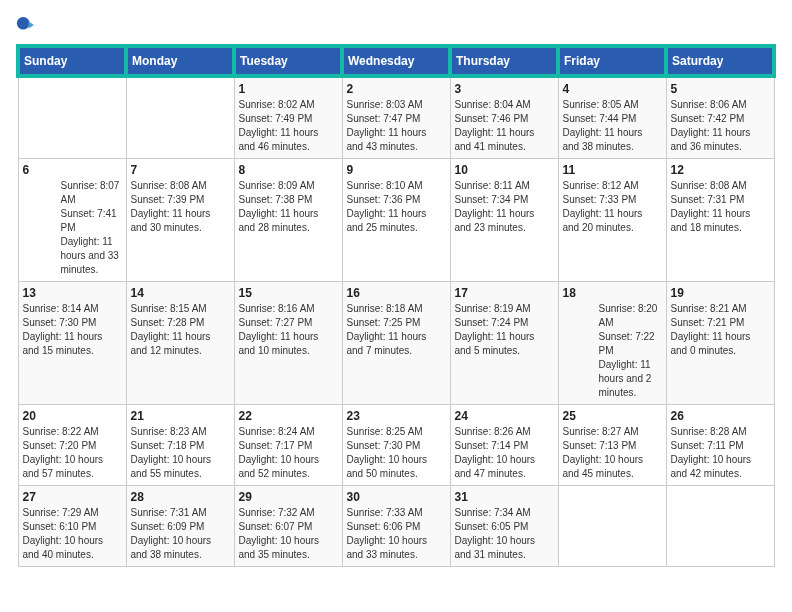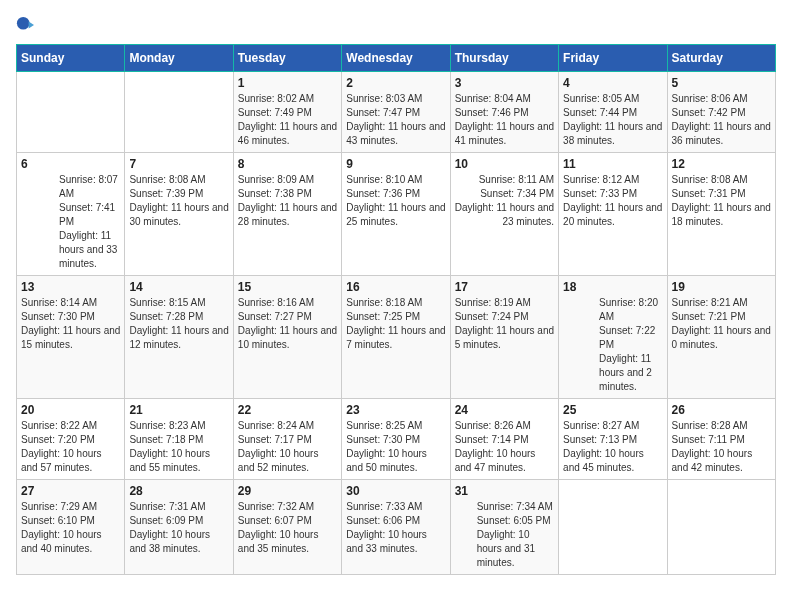--- a/index.html
+++ b/index.html
@@ -46,21 +46,21 @@
       border-collapse: collapse;
       font-size: 11px;
     }
     thead tr th {
       background-color: #2a5db0;
       color: #fff;
       padding: 6px 4px;
       text-align: left;
       font-size: 12px;
       font-weight: bold;
-      border: 1px solid #14b8a6;
+      border: 4px solid #14b8a6;
     }
     tbody tr td {
       border: 1px solid #ccc;
       vertical-align: top;
       padding: 4px;
       min-height: 70px;
       width: 14.28%;
       background: #fff;
     }
     tbody tr:nth-child(odd) td {
@@ -169,21 +169,21 @@
 Daylight: 11 hours and 28 minutes.</div>
         </td>
         <td>
           <span class="day-num">9</span>
           <div class="day-info" style="white-space: pre-line;">Sunrise: 8:10 AM
 Sunset: 7:36 PM
 Daylight: 11 hours and 25 minutes.</div>
         </td>
         <td>
           <span class="day-num">10</span>
-          <div class="day-info" style="white-space: pre-line; text-align: right;">Sunrise: 8:11 AM
+          <div class="day-info" style="white-space: pre-line;">Sunrise: 8:11 AM
 Sunset: 7:34 PM
 Daylight: 11 hours and 23 minutes.</div>
         </td>
         <td>
           <span class="day-num">11</span>
           <div class="day-info" style="white-space: pre-line;">Sunrise: 8:12 AM
 Sunset: 7:33 PM
 Daylight: 11 hours and 20 minutes.</div>
         </td>
         <td>
@@ -301,21 +301,21 @@
 Daylight: 10 hours and 35 minutes.</div>
         </td>
         <td>
           <span class="day-num">30</span>
           <div class="day-info" style="white-space: pre-line;">Sunrise: 7:33 AM
 Sunset: 6:06 PM
 Daylight: 10 hours and 33 minutes.</div>
         </td>
         <td>
           <span class="day-num">31</span>
-          <div class="day-info" style="white-space: pre-line; margin-left: 22px;">Sunrise: 7:34 AM
+          <div class="day-info" style="white-space: pre-line;">Sunrise: 7:34 AM
 Sunset: 6:05 PM
 Daylight: 10 hours and 31 minutes.</div>
         </td>
         <td class="empty-cell"></td>
         <td class="empty-cell"></td>
       </tr>
     </tbody>
 </table>
 
 </body></html>

